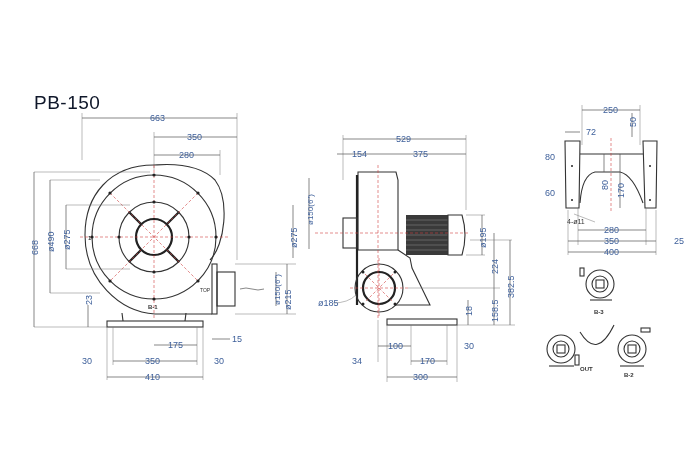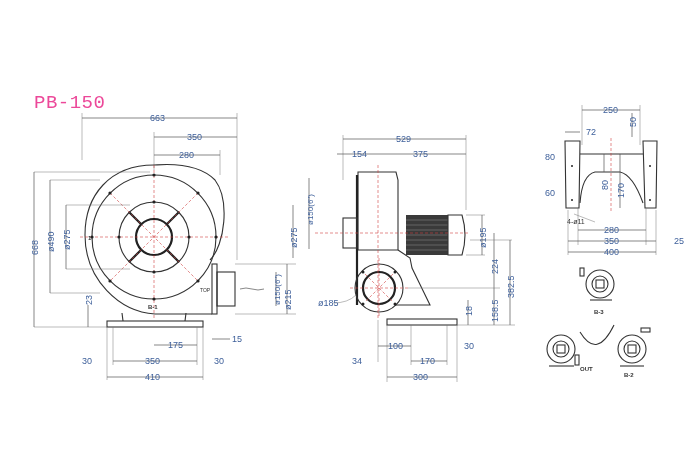--- a/index.html
+++ b/index.html
@@ -1,17 +1,17 @@
 <!DOCTYPE html>
 <html><head>
 <meta charset="utf-8">
 <style>
   html, body { margin: 0; padding: 0; background: #ffffff; }
   body { width: 700px; height: 476px; position: relative; overflow: hidden; font-family: "Liberation Sans", sans-serif; }
-  .title { position: absolute; left: 34px; top: 92px; font-family: Liberation Mono, monospace; font-size: 19px; color: #ec4899; letter-spacing: 0.5px; }
+  .title { position: absolute; left: 34px; top: 92px; font-family: Liberation Sans, sans-serif; font-size: 19px; color: #0f172a; letter-spacing: 0.5px; }
   svg { position: absolute; left: 0; top: 0; }
   .dim { fill: #3d5f9a; font-size: 9px; font-family: "Liberation Sans", sans-serif; }
   .lbl { fill: #333; font-size: 6px; font-family: "Liberation Sans", sans-serif; font-weight: bold; }
   .ln { stroke: #555; stroke-width: 0.7; fill: none; }
   .ob { stroke: #333; stroke-width: 1.1; fill: none; }
   .thick { stroke: #222; stroke-width: 2.2; fill: none; }
   .red { stroke: #d04040; stroke-width: 0.6; fill: none; stroke-dasharray: 3 2; }
   .ext { stroke: #777; stroke-width: 0.5; fill: none; }
   .dot { fill: #222; }
 </style>

